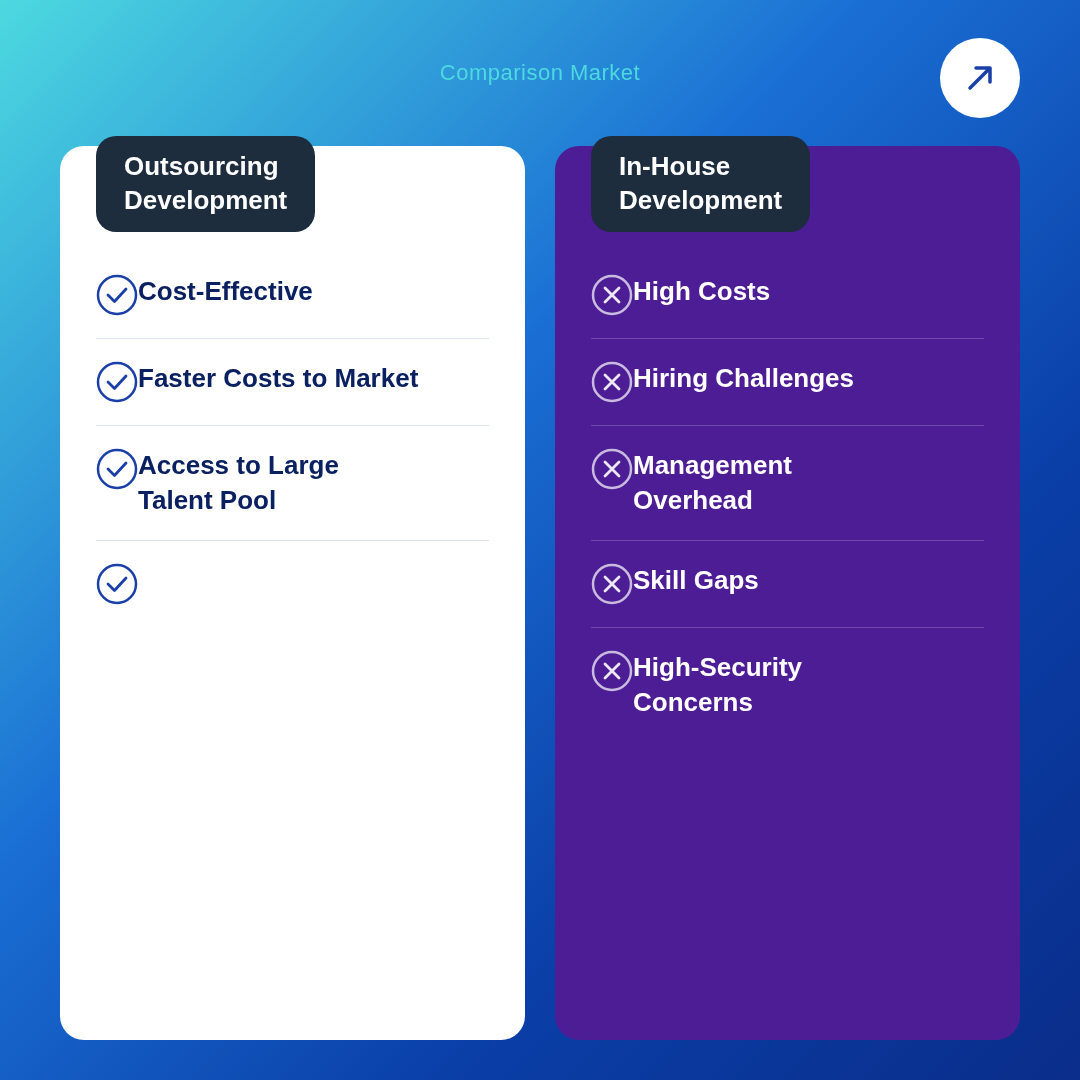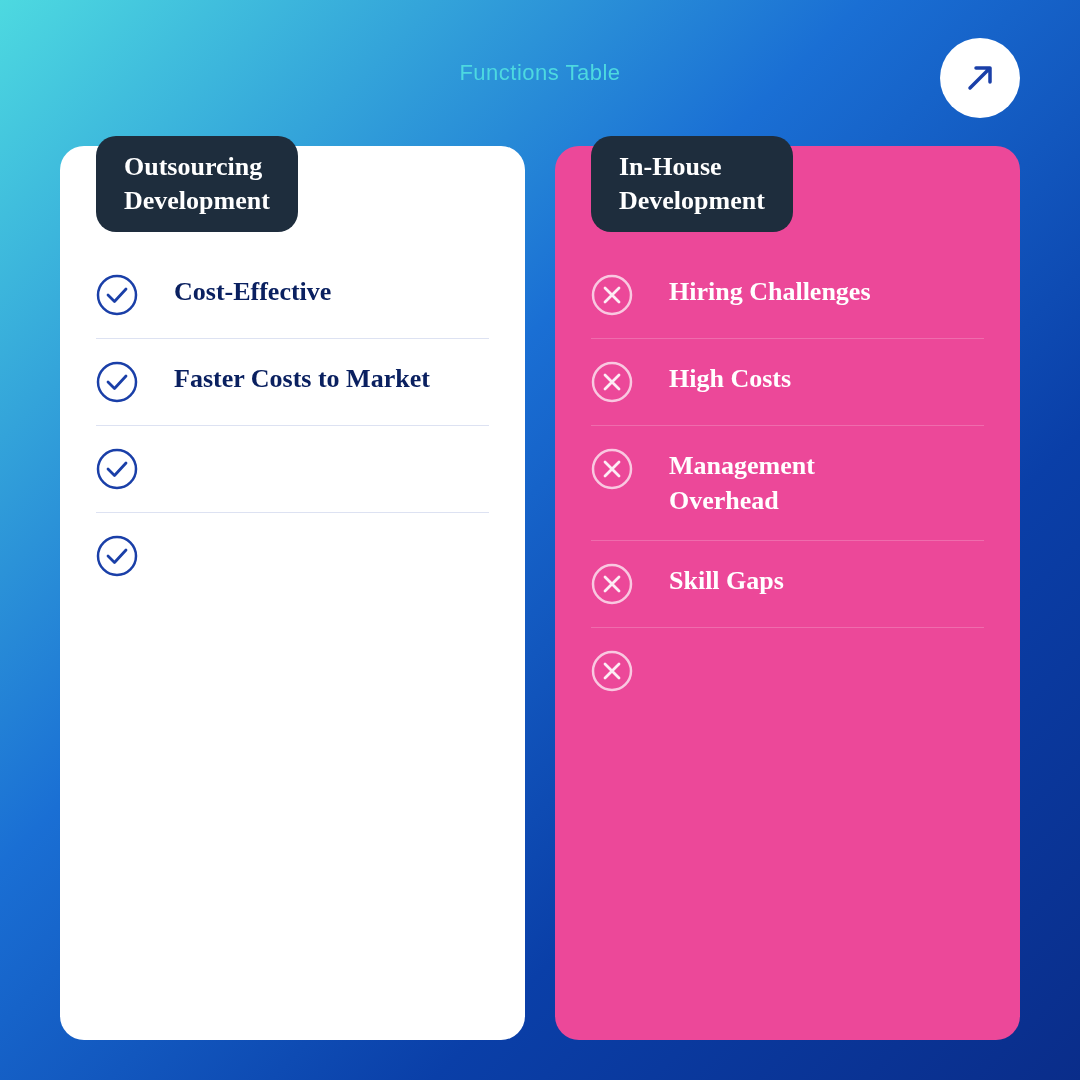--- a/index.html
+++ b/index.html
@@ -65,29 +65,28 @@
       width: 100%;
       flex: 1;
     }
 
     .card {
       flex: 1;
       border-radius: 24px;
       padding: 0 0 24px 0;
       position: relative;
       overflow: visible;
-      font-family: Liberation Serif, serif;
     }
 
     .card-outsource {
       background: #ffffff;
     }
 
     .card-inhouse {
-      background: #ec4899;
+      background: #4c1d95;
     }
 
     .card-label {
       display: inline-block;
       background: #1e2d3d;
       color: #ffffff;
       font-size: 26px;
       font-weight: 700;
       border-radius: 20px;
       padding: 14px 28px;
@@ -101,21 +100,20 @@
 
     .card-items {
       padding: 0 36px;
     }
 
     .card-item {
       display: flex;
       align-items: flex-start;
       padding: 22px 0;
       border-bottom: 1.5px solid rgba(26, 63, 168, 0.15);
-      gap: 36px;
     }
 
     .card-inhouse .card-item {
       border-bottom: 1.5px solid rgba(255, 255, 255, 0.2);
     }
 
     .card-item:last-child {
       border-bottom: none;
     }
 
@@ -139,21 +137,21 @@
     
     .x-icon {
       width: 42px;
       height: 42px;
     }
   </style>
 </head>
 <body>
 
 <div class="header">
-  <div class="subtitle">Functions Table</div>
+  <div class="subtitle">Comparison Market</div>
   <div class="arrow-btn">
     <svg viewBox="0 0 36 36" fill="none" xmlns="http://www.w3.org/2000/svg">
       <path d="M8 28L28 8M28 8H14M28 8V22" stroke="#1a3fa8" stroke-width="3.5" stroke-linecap="round" stroke-linejoin="round"></path>
     </svg>
   </div>
 </div>
 
 <div class="columns">
 
   <div class="card card-outsource">
@@ -174,20 +172,21 @@
           <path d="M12 21L18.5 27.5L30 15" stroke="#1a3fa8" stroke-width="2.8" stroke-linecap="round" stroke-linejoin="round"></path>
         </svg>
         <span class="item-text">Faster Costs to Market</span>
       </div>
 
       <div class="card-item">
         <svg class="check-icon" viewBox="0 0 42 42" fill="none" xmlns="http://www.w3.org/2000/svg">
           <circle cx="21" cy="21" r="19" stroke="#1a3fa8" stroke-width="2.5"></circle>
           <path d="M12 21L18.5 27.5L30 15" stroke="#1a3fa8" stroke-width="2.8" stroke-linecap="round" stroke-linejoin="round"></path>
         </svg>
+        <span class="item-text">Access to Large<br>Talent Pool</span>
       </div>
 
 
       <div class="card-item">
         <svg class="check-icon" viewBox="0 0 42 42" fill="none" xmlns="http://www.w3.org/2000/svg">
           <circle cx="21" cy="21" r="19" stroke="#1a3fa8" stroke-width="2.5"></circle>
           <path d="M12 21L18.5 27.5L30 15" stroke="#1a3fa8" stroke-width="2.8" stroke-linecap="round" stroke-linejoin="round"></path>
         </svg>
       </div>
 
@@ -196,50 +195,51 @@
 
   <div class="card card-inhouse">
     <div class="card-label">In-House<br>Development</div>
     <div class="card-items">
 
       <div class="card-item">
         <svg class="x-icon" viewBox="0 0 42 42" fill="none" xmlns="http://www.w3.org/2000/svg">
           <circle cx="21" cy="21" r="19" stroke="rgba(255,255,255,0.7)" stroke-width="2.5"></circle>
           <path d="M14 14L28 28M28 14L14 28" stroke="rgba(255,255,255,0.9)" stroke-width="2.8" stroke-linecap="round"></path>
         </svg>
+        <span class="item-text">High Costs</span>
+      </div>
+
+      <div class="card-item">
+        <svg class="x-icon" viewBox="0 0 42 42" fill="none" xmlns="http://www.w3.org/2000/svg">
+          <circle cx="21" cy="21" r="19" stroke="rgba(255,255,255,0.7)" stroke-width="2.5"></circle>
+          <path d="M14 14L28 28M28 14L14 28" stroke="rgba(255,255,255,0.9)" stroke-width="2.8" stroke-linecap="round"></path>
+        </svg>
         <span class="item-text">Hiring Challenges</span>
       </div>
 
       <div class="card-item">
         <svg class="x-icon" viewBox="0 0 42 42" fill="none" xmlns="http://www.w3.org/2000/svg">
           <circle cx="21" cy="21" r="19" stroke="rgba(255,255,255,0.7)" stroke-width="2.5"></circle>
           <path d="M14 14L28 28M28 14L14 28" stroke="rgba(255,255,255,0.9)" stroke-width="2.8" stroke-linecap="round"></path>
         </svg>
-        <span class="item-text">High Costs</span>
-      </div>
-
-      <div class="card-item">
-        <svg class="x-icon" viewBox="0 0 42 42" fill="none" xmlns="http://www.w3.org/2000/svg">
-          <circle cx="21" cy="21" r="19" stroke="rgba(255,255,255,0.7)" stroke-width="2.5"></circle>
-          <path d="M14 14L28 28M28 14L14 28" stroke="rgba(255,255,255,0.9)" stroke-width="2.8" stroke-linecap="round"></path>
-        </svg>
         <span class="item-text">Management<br>Overhead</span>
       </div>
 
       <div class="card-item">
         <svg class="x-icon" viewBox="0 0 42 42" fill="none" xmlns="http://www.w3.org/2000/svg">
           <circle cx="21" cy="21" r="19" stroke="rgba(255,255,255,0.7)" stroke-width="2.5"></circle>
           <path d="M14 14L28 28M28 14L14 28" stroke="rgba(255,255,255,0.9)" stroke-width="2.8" stroke-linecap="round"></path>
         </svg>
         <span class="item-text">Skill Gaps</span>
       </div>
 
       <div class="card-item">
         <svg class="x-icon" viewBox="0 0 42 42" fill="none" xmlns="http://www.w3.org/2000/svg">
           <circle cx="21" cy="21" r="19" stroke="rgba(255,255,255,0.7)" stroke-width="2.5"></circle>
           <path d="M14 14L28 28M28 14L14 28" stroke="rgba(255,255,255,0.9)" stroke-width="2.8" stroke-linecap="round"></path>
         </svg>
+        <span class="item-text">High-Security<br>Concerns</span>
       </div>
 
     </div>
   </div>
 
 </div>
 
 </body></html>

